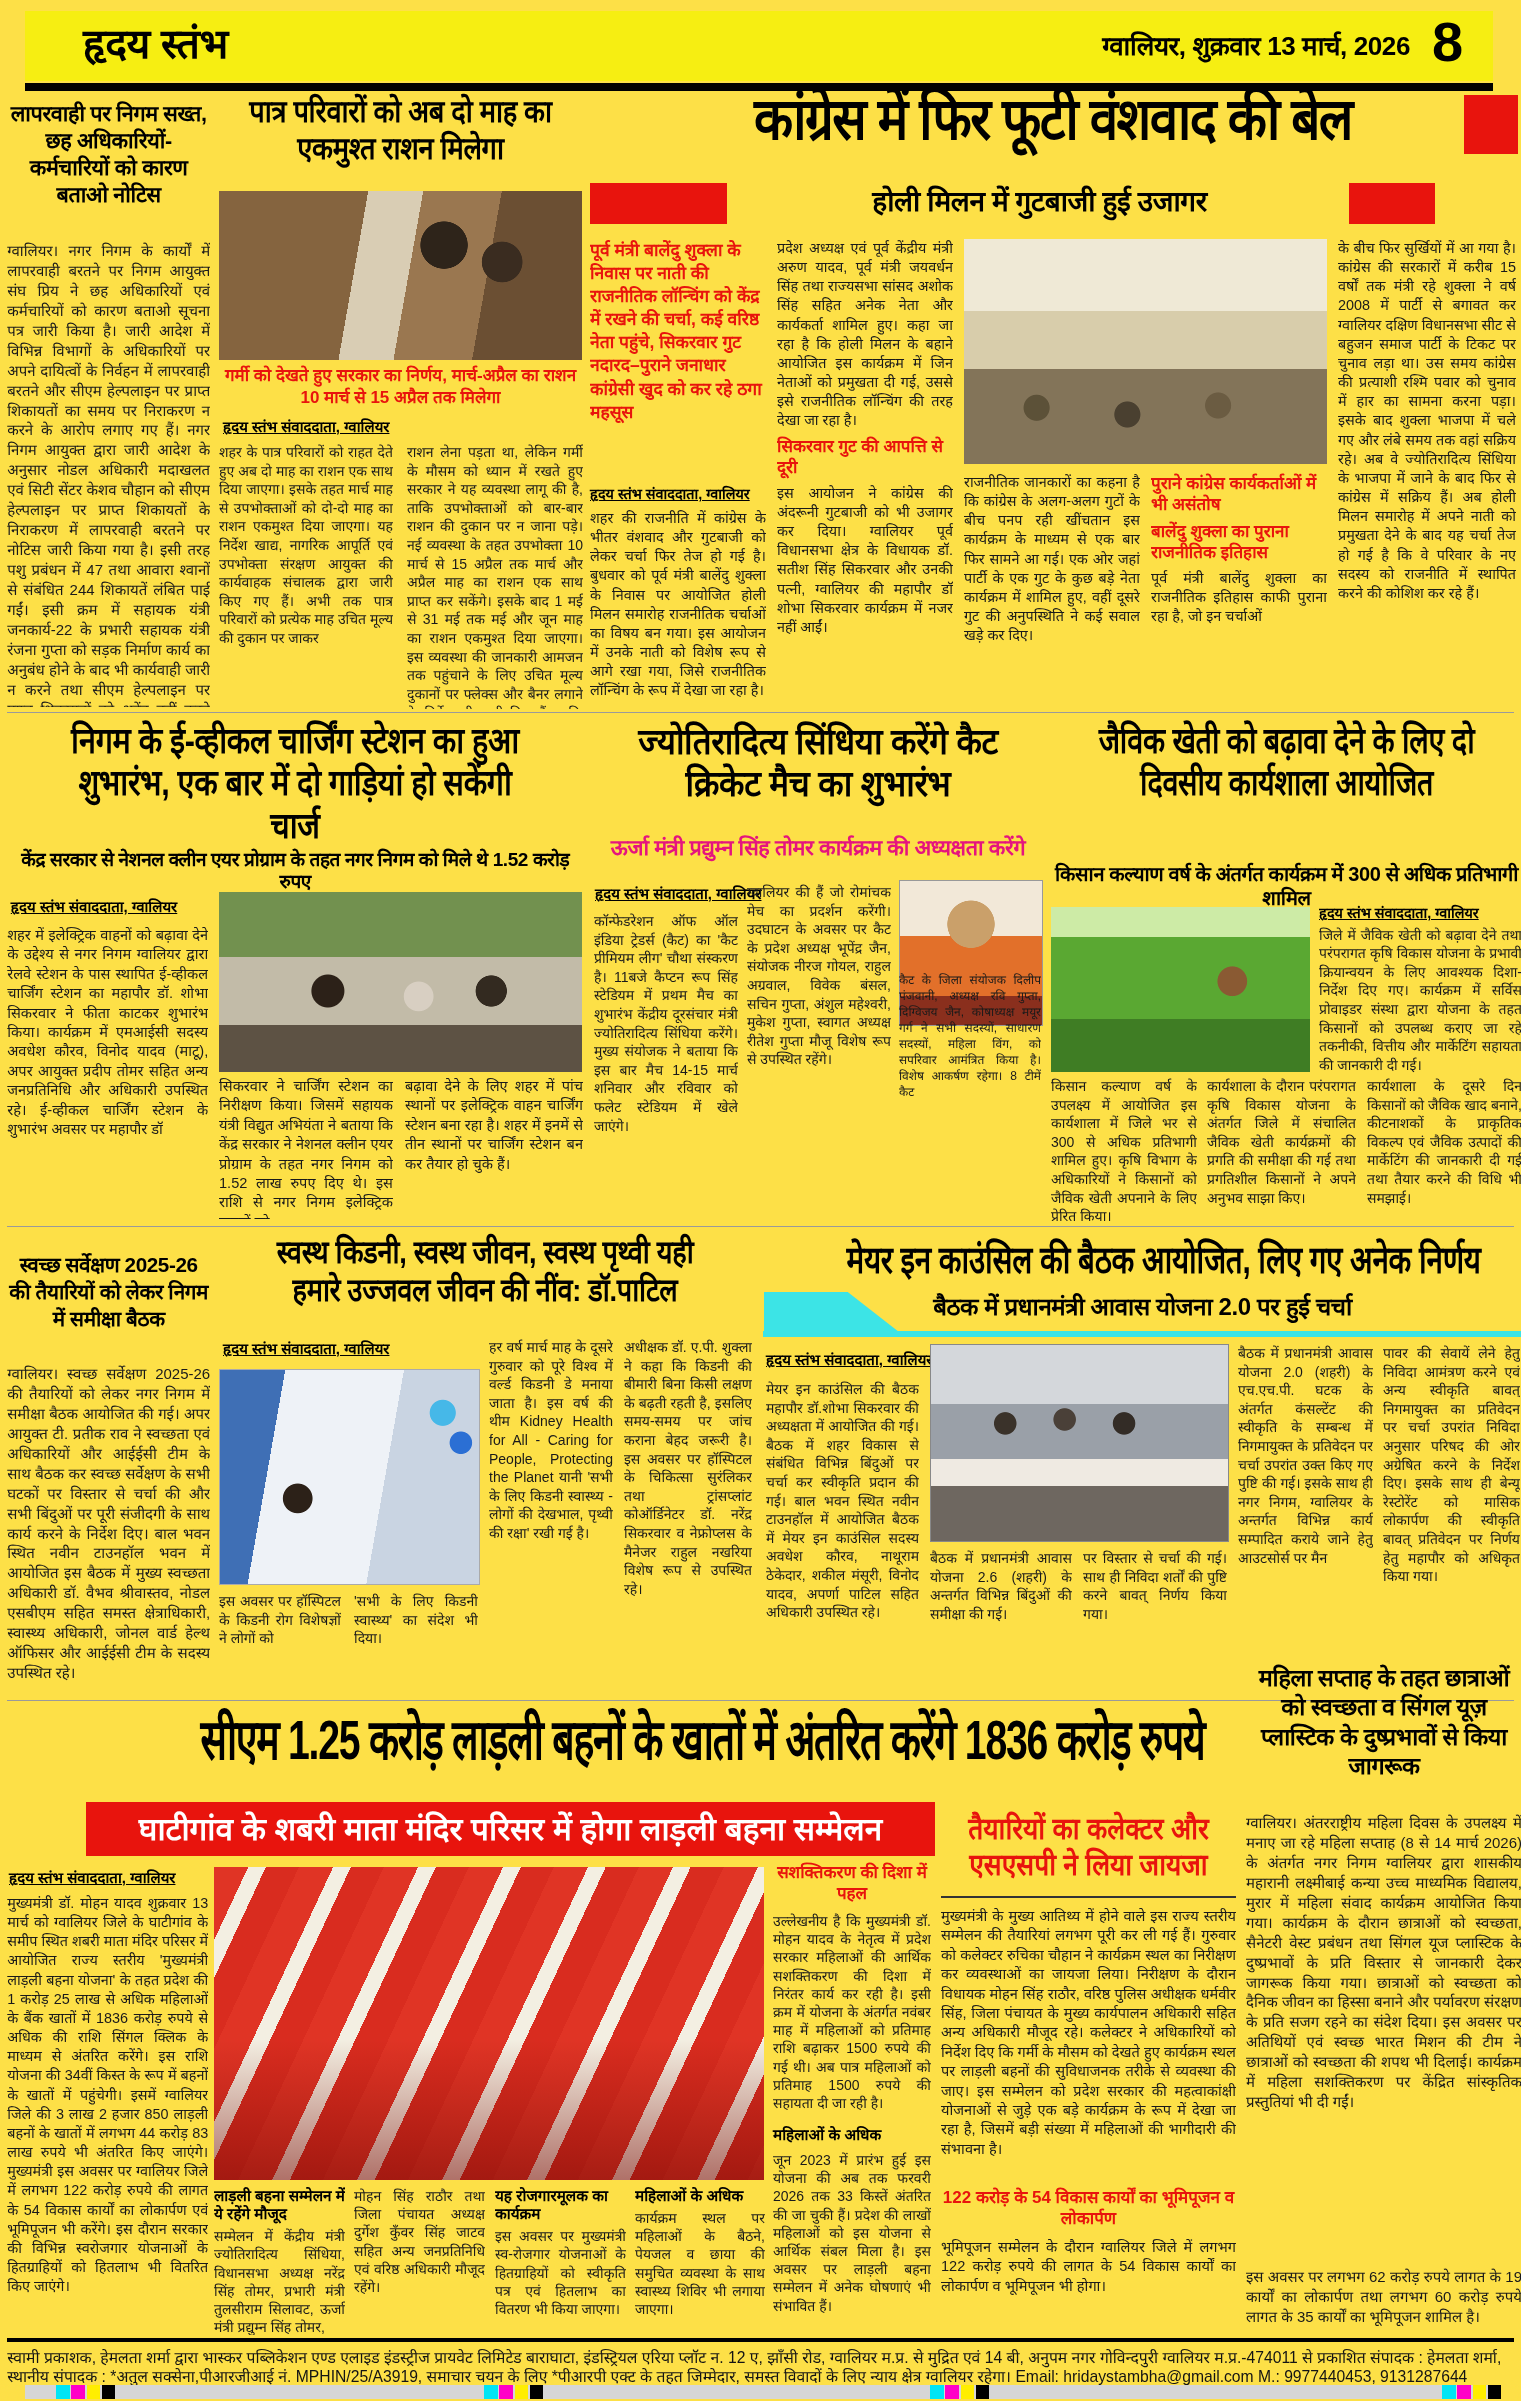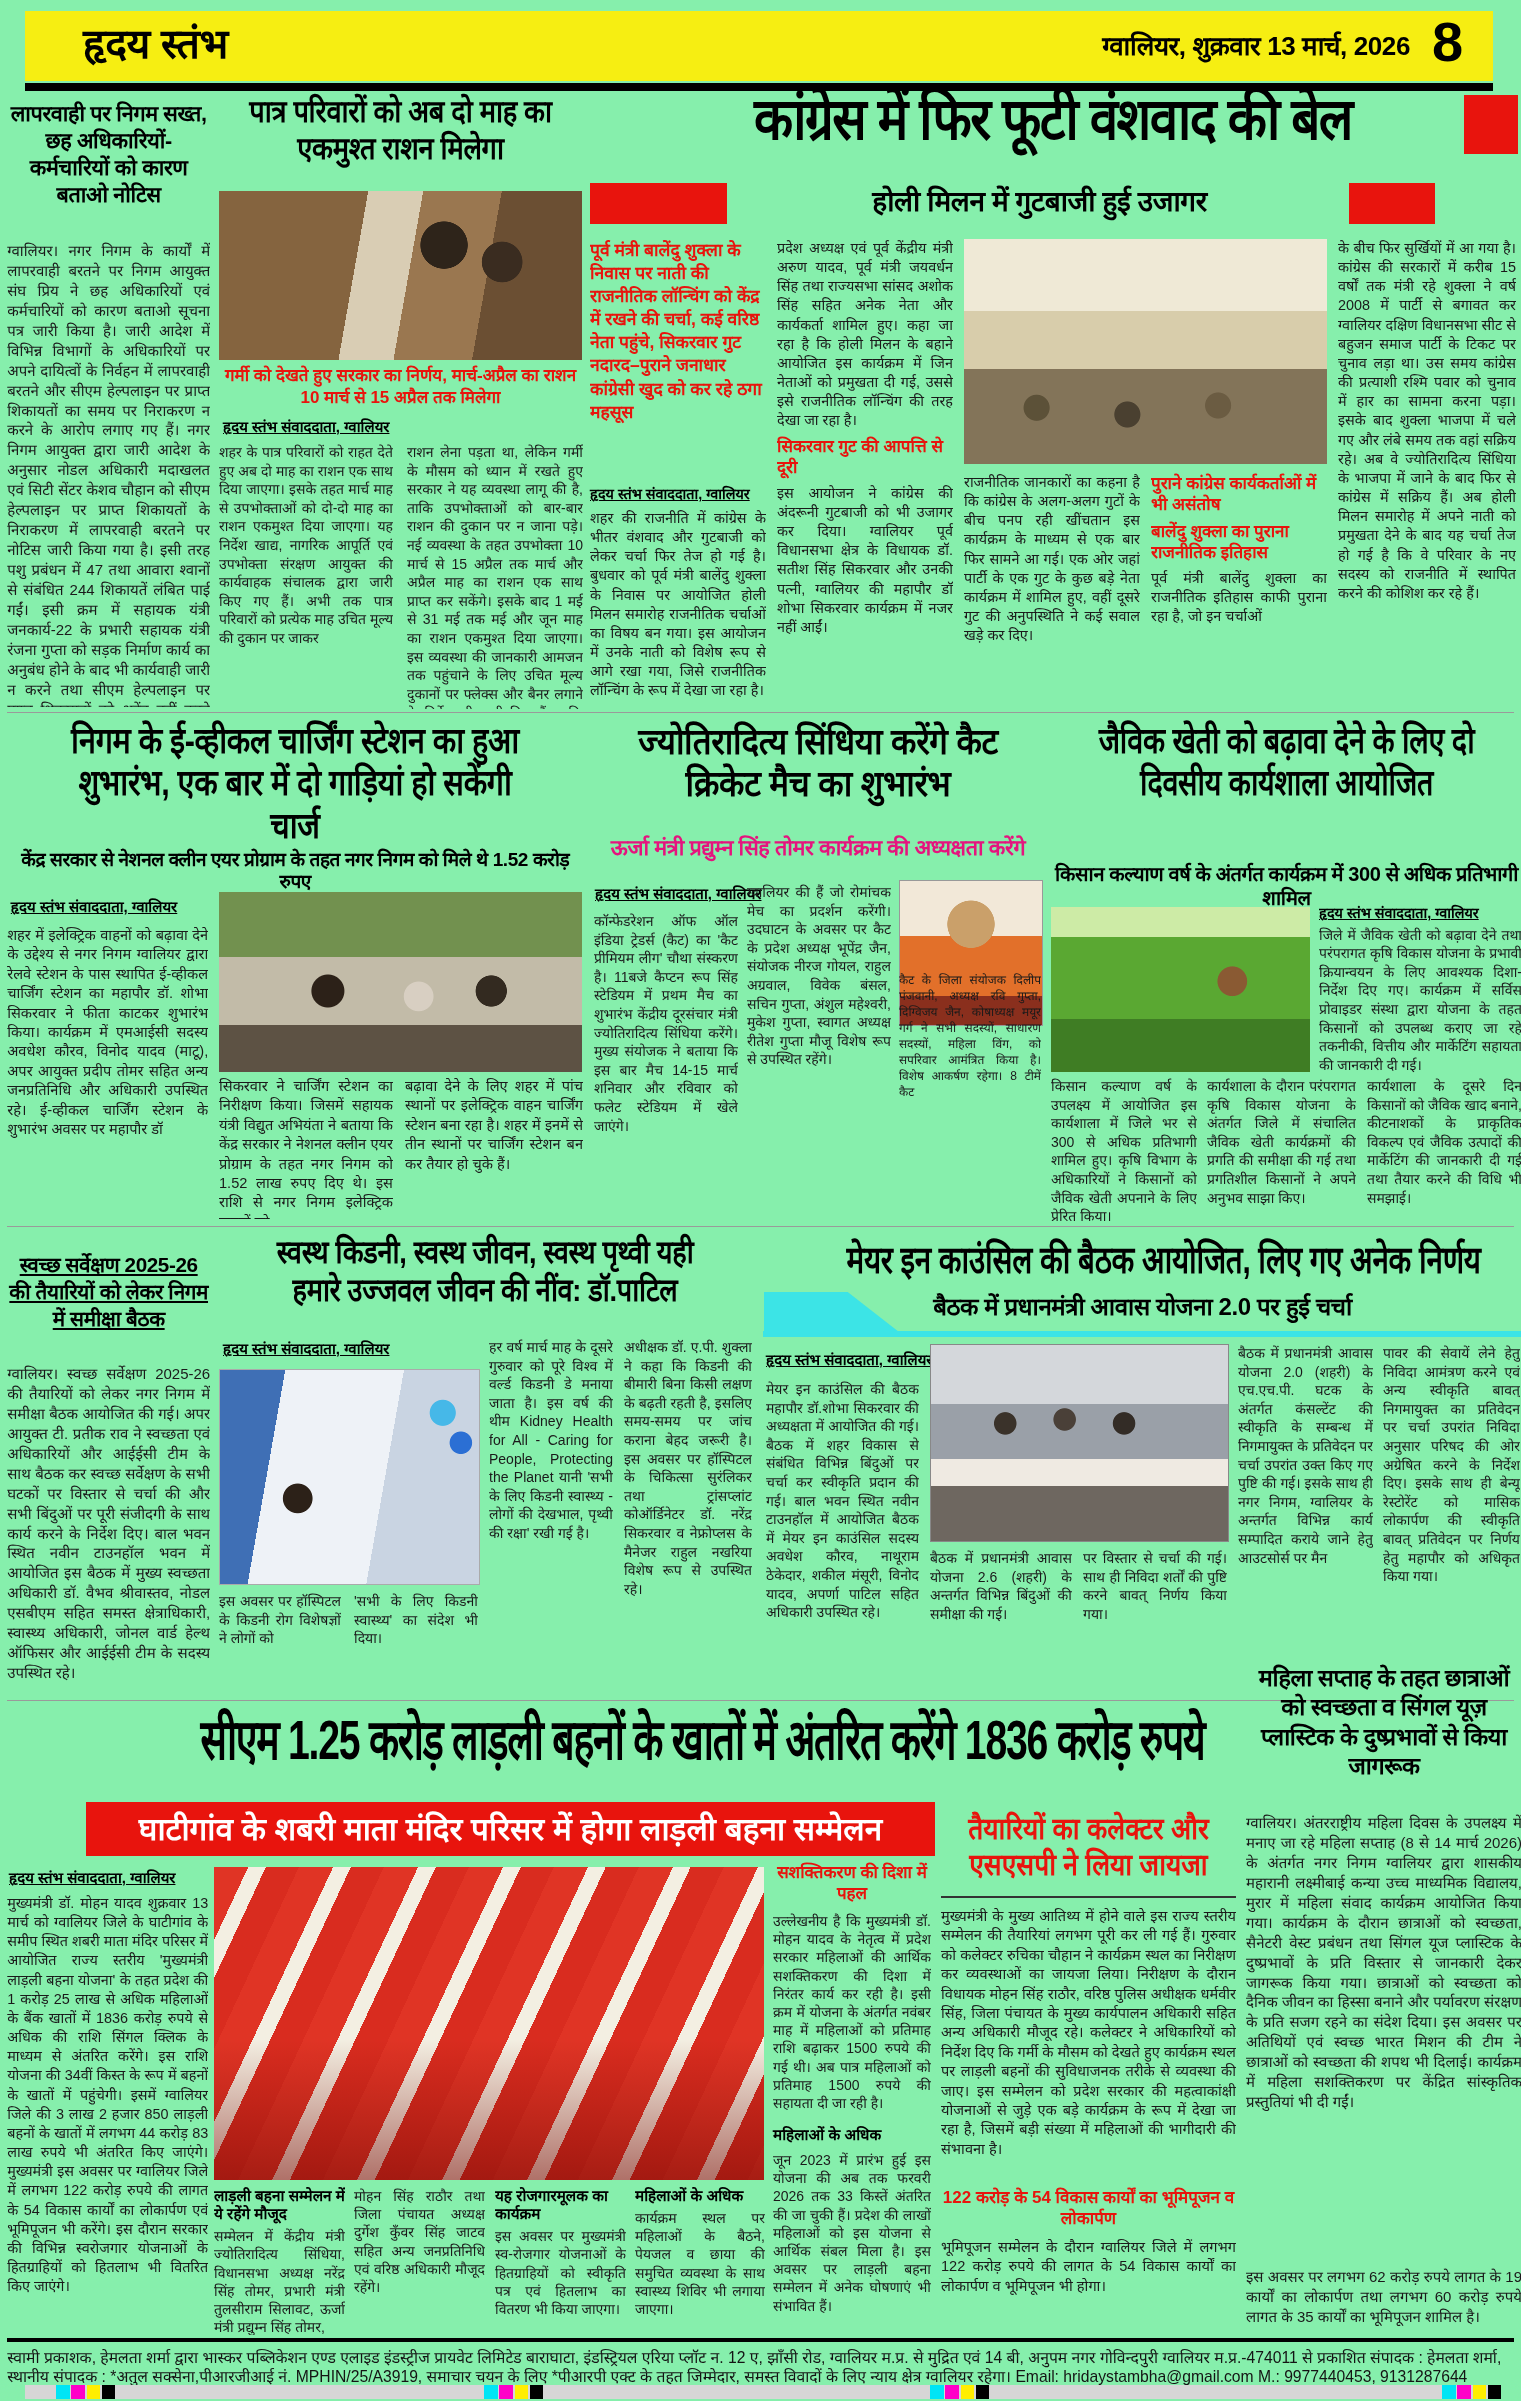--- a/index.html
+++ b/index.html
@@ -1,16 +1,16 @@
 <!DOCTYPE html>
 <html style="--yellow: #f6ee12; --red: #e8140d; --pink: #e5147e; --cyan: #3ce4e6; --graybar: #d6d6d6;font-size:14.4px"><head>
 <meta charset="utf-8">
 <style>
   html,body{margin:0;padding:0;background:#e9e9e9;}
-  #page{position:relative;width:1522px;height:2401px;margin:0 auto;background:#86efac;
+  #page{position:relative;width:1522px;height:2401px;margin:0 auto;background:#fde047;
         font-family:"Liberation Sans","DejaVu Sans",sans-serif;color:#141414;overflow:hidden;}
   .abs{position:absolute;}
   .hl{font-weight:bold;color:#000;letter-spacing:-0.4px;line-height:1.18;}
   .center{text-align:center;}
   .just{text-align:justify;}
   .body{font-size:15px;line-height:1.33;color:#1a1a1a;}
   .body-sm{font-size:14px;line-height:1.3;color:#1a1a1a;}
   .byline{font-weight:bold;font-size:15px;text-decoration:underline;color:#000;}
   .pinktx{color:var(--pink);}
   .sq{display:block;transform-origin:center;}
@@ -139,21 +139,21 @@
       <div class="just body" style="font-size:14px;margin-top:3.6px;">जिले में जैविक खेती को बढ़ावा देने तथा परंपरागत कृषि विकास योजना के प्रभावी क्रियान्वयन के लिए आवश्यक दिशा-निर्देश दिए गए। कार्यक्रम में सर्विस प्रोवाइडर संस्था द्वारा योजना के तहत किसानों को उपलब्ध कराए जा रहे तकनीकी, वित्तीय और मार्केटिंग सहायता की जानकारी दी गई।</div>
     </div>
     <div class="abs just body" style="left:1051px;top:1077px;width:146px;height:144px;font-size:14px;overflow:hidden;">किसान कल्याण वर्ष के उपलक्ष्य में आयोजित इस कार्यशाला में जिले भर से 300 से अधिक प्रतिभागी शामिल हुए। कृषि विभाग के अधिकारियों ने किसानों को जैविक खेती अपनाने के लिए प्रेरित किया।</div>
     <div class="abs just body" style="left:1207px;top:1077px;width:149px;height:144px;font-size:14px;overflow:hidden;">कार्यशाला के दौरान परंपरागत कृषि विकास योजना के अंतर्गत जिले में संचालित जैविक खेती कार्यक्रमों की प्रगति की समीक्षा की गई तथा प्रगतिशील किसानों ने अपने अनुभव साझा किए।</div>
     <div class="abs just body" style="left:1367px;top:1077px;width:155px;height:144px;font-size:14px;overflow:hidden;">कार्यशाला के दूसरे दिन किसानों को जैविक खाद बनाने, कीटनाशकों के प्राकृतिक विकल्प एवं जैविक उत्पादों की मार्केटिंग की जानकारी दी गई तथा तैयार करने की विधि भी समझाई।</div>
   </section>
 
   <div class="abs rule-thin" style="left:7.2px;top:1226px;width:1507px;"></div>
 
   <section>
-    <div class="abs hl center" style="left:7.2px;top:1252px;width:203px;font-size:20.7px;line-height:1.3;text-decoration:underline;">स्वच्छ सर्वेक्षण 2025-26 की तैयारियों को लेकर निगम में समीक्षा बैठक</div>
+    <div class="abs hl center" style="left:7.2px;top:1252px;width:203px;font-size:20.7px;line-height:1.3;">स्वच्छ सर्वेक्षण 2025-26 की तैयारियों को लेकर निगम में समीक्षा बैठक</div>
     <div class="abs just body" style="left:7.2px;top:1364px;width:203px;height:329px;font-size:15px;overflow:hidden;">ग्वालियर। स्वच्छ सर्वेक्षण 2025-26 की तैयारियों को लेकर नगर निगम में समीक्षा बैठक आयोजित की गई। अपर आयुक्त टी. प्रतीक राव ने स्वच्छता एवं अधिकारियों और आईईसी टीम के साथ बैठक कर स्वच्छ सर्वेक्षण के सभी घटकों पर विस्तार से चर्चा की और सभी बिंदुओं पर पूरी संजीदगी के साथ कार्य करने के निर्देश दिए। बाल भवन स्थित नवीन टाउनहॉल भवन में आयोजित इस बैठक में मुख्य स्वच्छता अधिकारी डॉ. वैभव श्रीवास्तव, नोडल एसबीएम सहित समस्त क्षेत्राधिकारी, स्वास्थ्य अधिकारी, जोनल वार्ड हेल्थ ऑफिसर और आईईसी टीम के सदस्य उपस्थित रहे।</div>
   </section>
 
   <section>
     <div class="abs hl center" style="left:219px;top:1234px;width:532px;font-size:32px;">
       <span class="sq sq85">स्वस्थ किडनी, स्वस्थ जीवन, स्वस्थ पृथ्वी यही हमारे उज्जवल जीवन की नींव: डॉ.पाटिल</span>
     </div>
     <div class="abs byline" style="left:223px;top:1338px;">हृदय स्तंभ संवाददाता, ग्वालियर</div>
     <div class="abs photo" style="left:219px;top:1369px;width:259px;height:214px;border:0.9px solid #aaa;
                 background:

